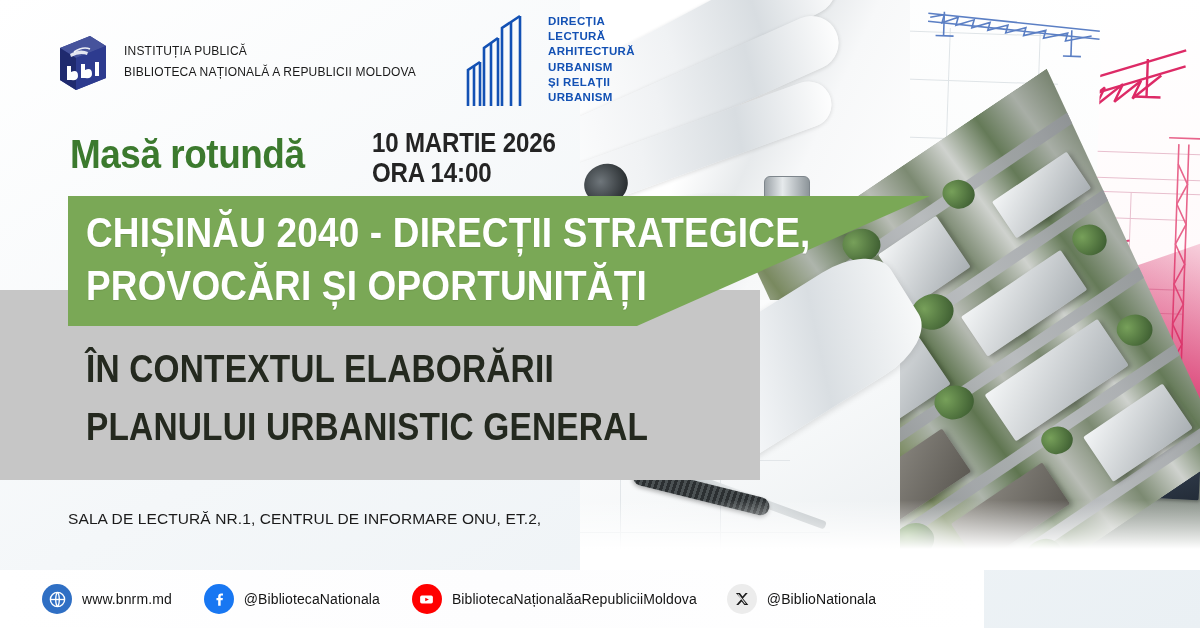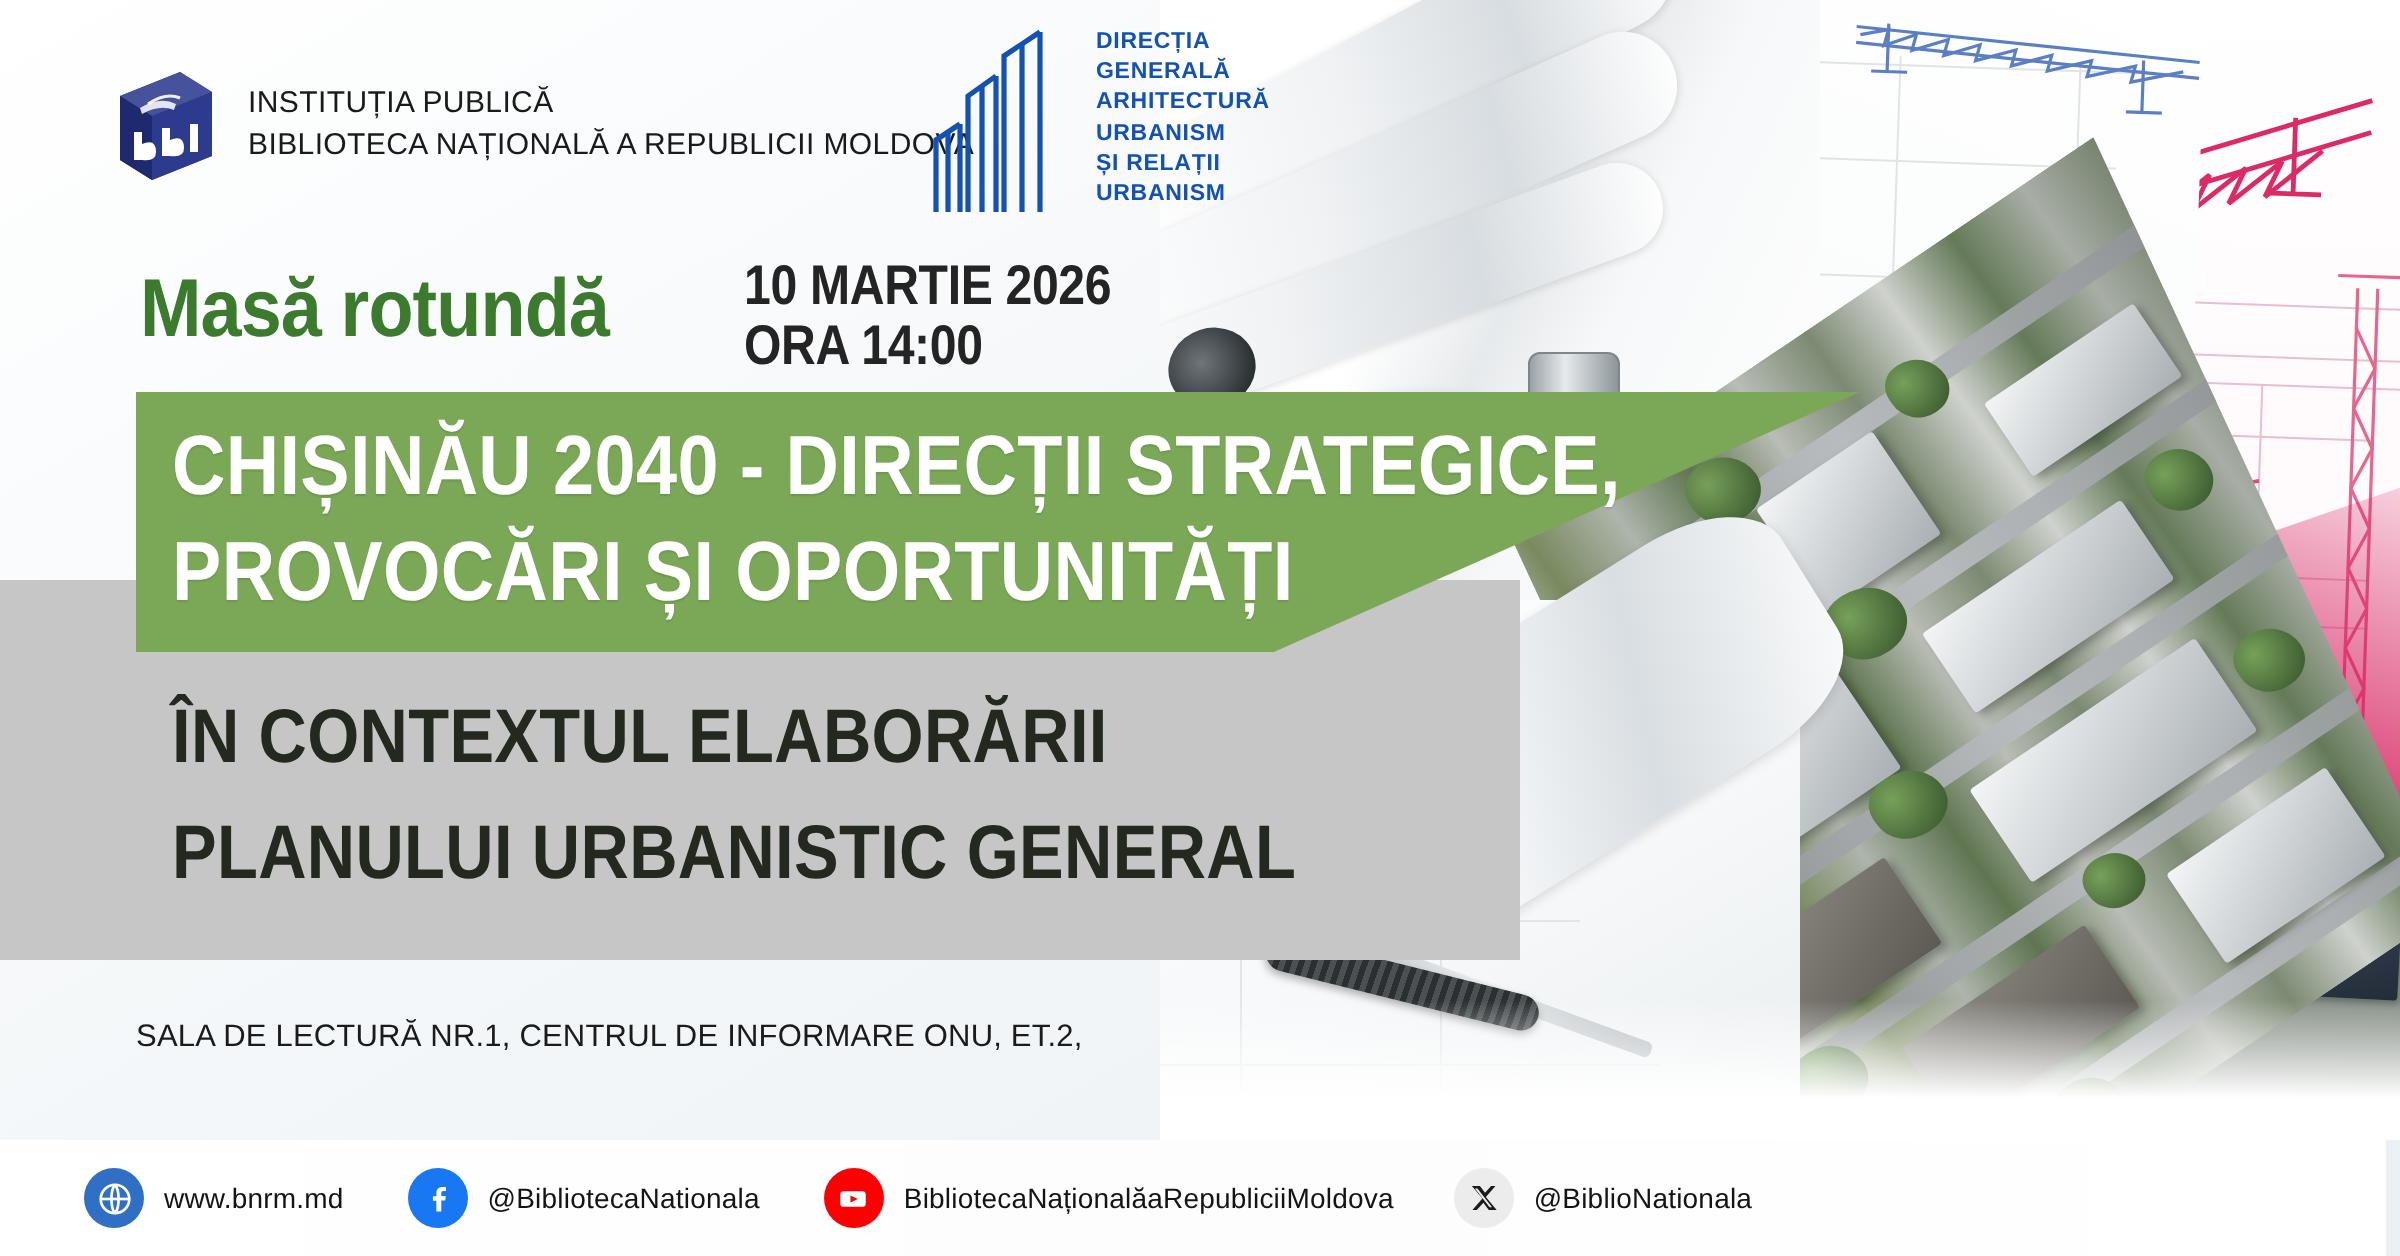--- a/index.html
+++ b/index.html
@@ -230,21 +230,21 @@
   
   .header { position: absolute; left: 0; top: 0; width: 700px; height: 120px; }
 
   .bnrm-logo {
     position: absolute; left: 50px; top: 32px;
     width: 62px; height: 62px;
   }
   .bnrm-text {
     position: absolute; left: 124px; top: 41px;
     color: #1a1a1a;
-    font-size: 15px; line-height: 21px;
+    font-size: 12px; line-height: 21px;
     letter-spacing: .2px;
     white-space: nowrap;
   }
   .bnrm-text .l1 { display: block; }
   .bnrm-text .l2 { display: block; }
 
   .dgaurf { position: absolute; left: 462px; top: 8px; width: 190px; height: 104px; }
   .dgaurf-mark { position: absolute; left: 0; top: 4px; width: 62px; height: 96px; }
   .dgaurf-text {
     position: absolute; left: 86px; top: 6px;
@@ -308,21 +308,21 @@
     position: absolute; left: 68px; top: 508px;
     font-size: 15.5px; line-height: 21px;
     color: #1b1b1b;
     letter-spacing: .1px;
   }
   .venue span { display: block; white-space: nowrap; }
 
   
   .footer {
     position: absolute; left: 0; bottom: 0;
-    width: 1193px; height: 58px;
+    width: 984px; height: 58px;
     background: linear-gradient(90deg,#ffffff 0%,#fdfdfe 50%,#ffffff 100%);
     display: flex; align-items: center;
     padding-left: 42px;
   }
   .social { display: flex; align-items: center; margin-right: 26px; }
   .social .ic {
     width: 30px; height: 30px; border-radius: 50%;
     display: flex; align-items: center; justify-content: center;
     flex: 0 0 auto;
     margin-right: 10px;
@@ -540,21 +540,21 @@
           <path d="M36 26 L36 94"></path>
           <path d="M36 26 L22 36 L22 94"></path>
           <path d="M29 31 L29 94"></path>
           <path d="M18 50 L18 94"></path>
           <path d="M18 50 L6 58 L6 94"></path>
           <path d="M12 54 L12 94"></path>
         </g>
       </svg>
       <div class="dgaurf-text">
         <span>DIRECȚIA</span>
-        <span>GENERALĂ</span>
+        <span>LECTURĂ</span>
         <span>ARHITECTURĂ</span>
         <span>URBANISM</span>
         <span>ȘI RELAȚII</span>
         <span>URBANISM</span>
       </div>
     </div>
   </div>
 
   <div class="kicker">Masă rotundă</div>
 

